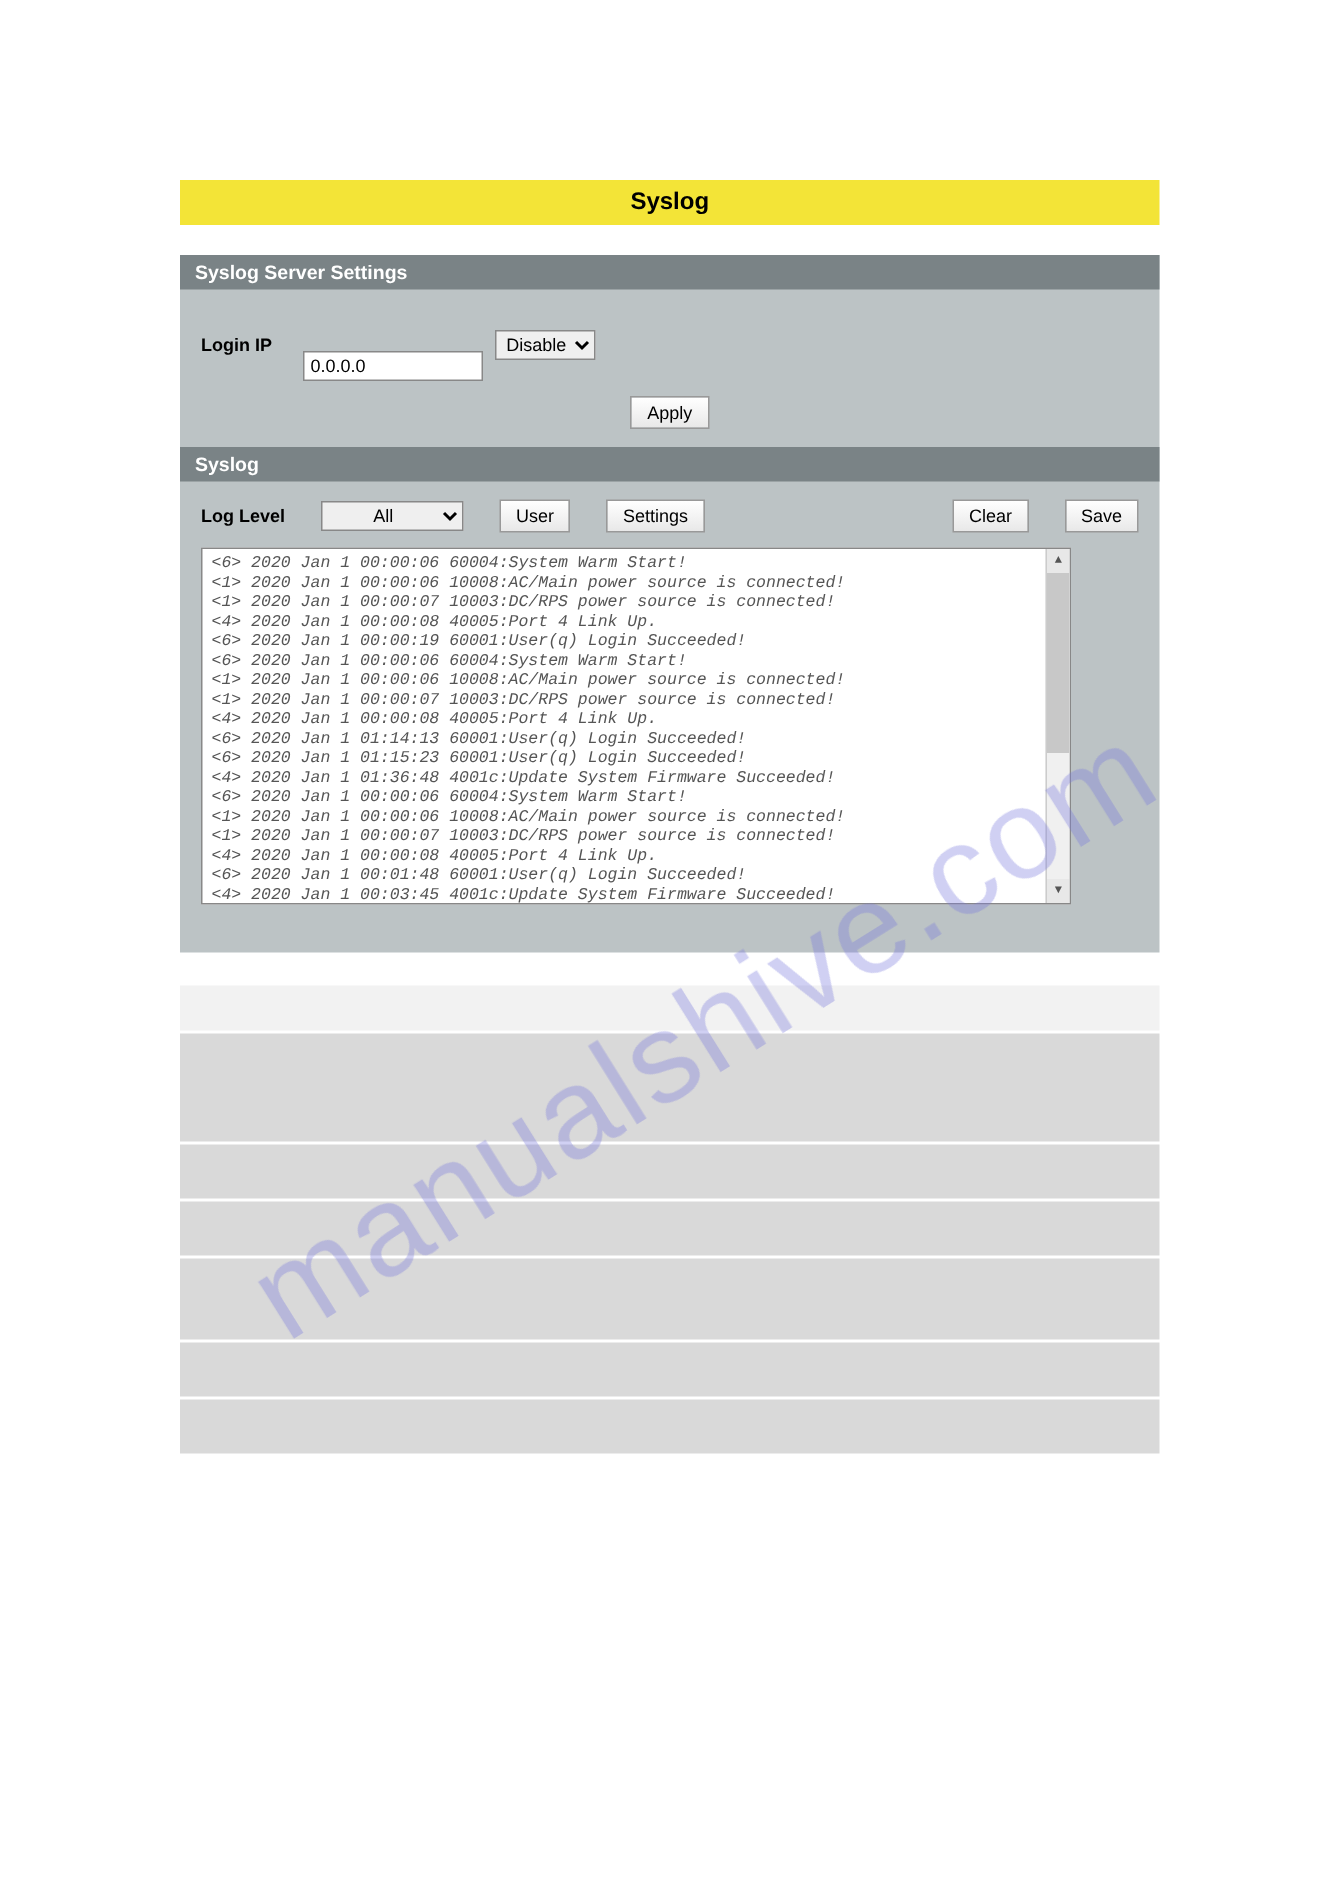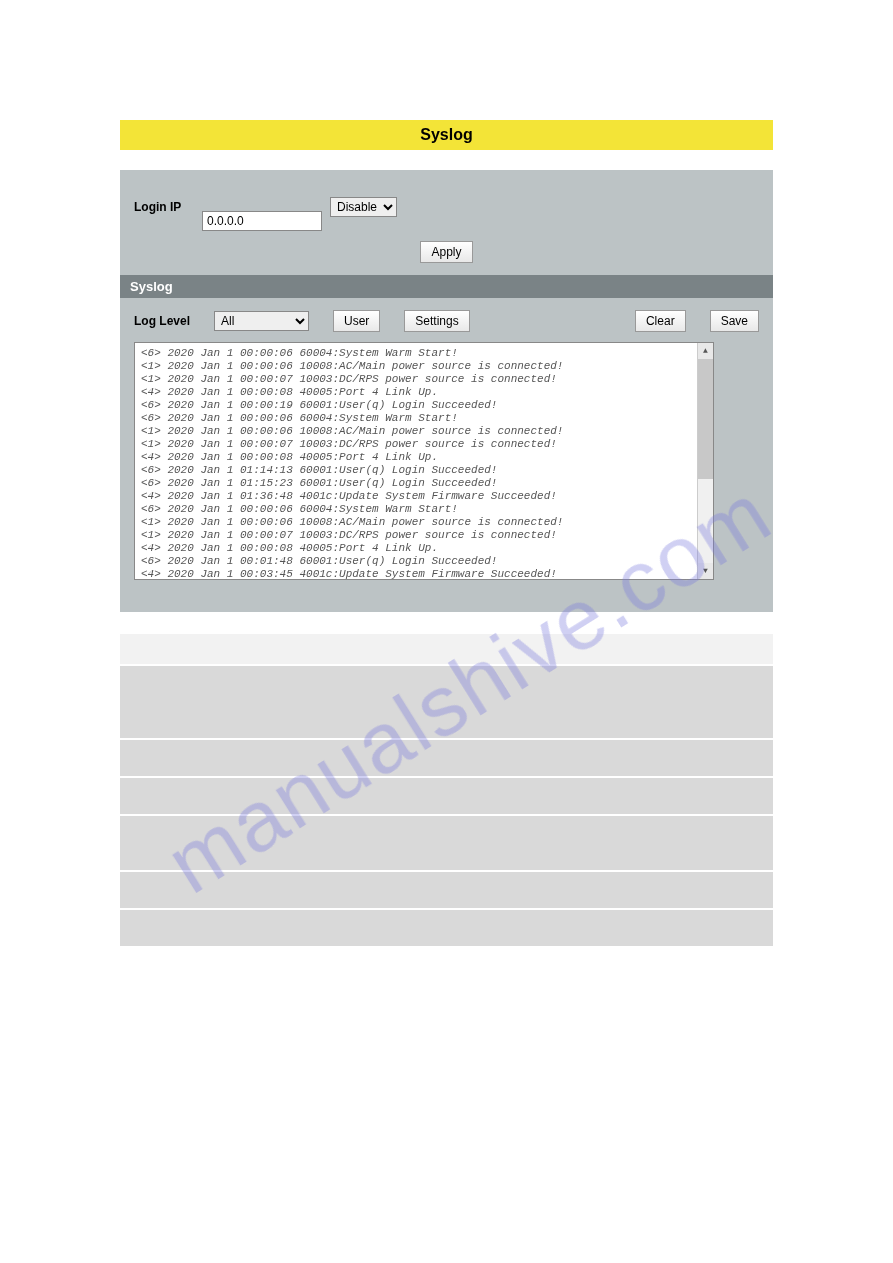--- a/index.html
+++ b/index.html
@@ -54,20 +54,21 @@
       height: 20px;
       background: #fff;
       margin-top: 29px;
     }
     select {
       border: 1px solid #888;
       background: #efefef;
       font-size: 12px;
       height: 20px;
       padding: 0 2px;
+      text-align: center;
     }
     button {
       background: linear-gradient(#fff, #e8e8e8);
       border: 1px solid #999;
       padding: 2px 10px;
       font-size: 12px;
       cursor: pointer;
       height: 22px;
     }
     .center-row {
@@ -192,20 +193,23 @@
   </style>
 </head>
 <body>
 
 <div class="title-bar">
   <span>Syslog</span>
 </div>
 
 <div class="main-panel">
 
+  <div class="section-header">
+    <span>Syslog Server Settings</span>
+  </div>
   <div class="section-body">
     <div class="form-row">
       <span class="form-label">Login IP</span>
       <input type="text" style="width: 120px;" value="0.0.0.0">
       <select>
         <option>Disable</option>
       </select>
     </div>
     <div class="center-row">
       <button>Apply</button>

